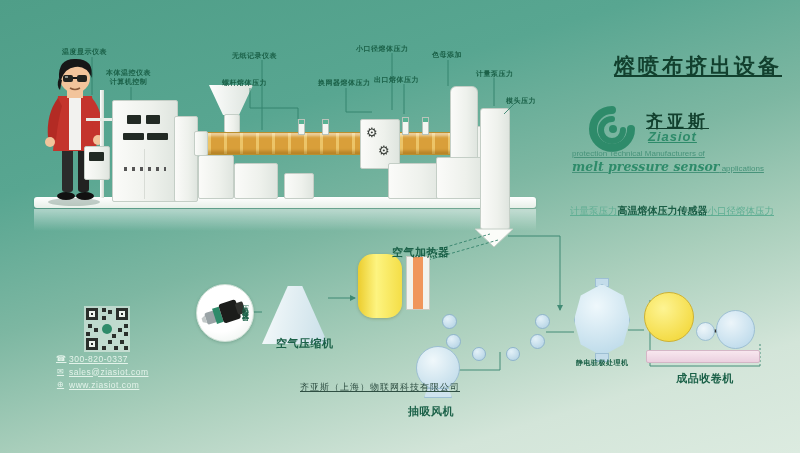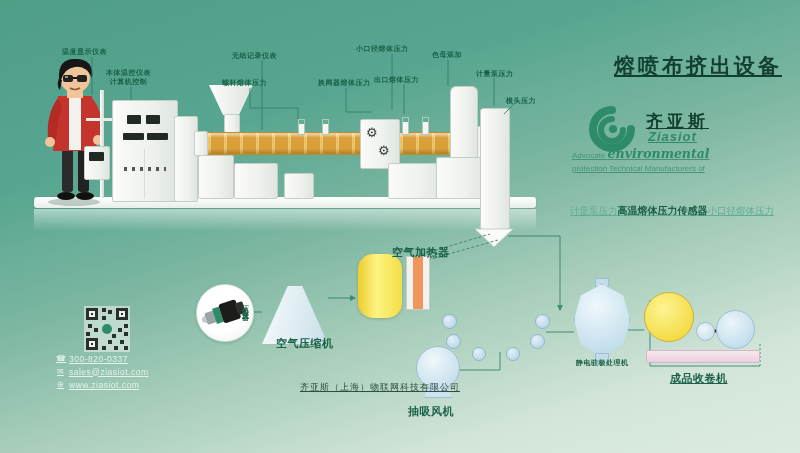--- a/index.html
+++ b/index.html
@@ -261,21 +261,21 @@
 
   <div class="abs stem" style="left:595px;top:278px;"></div>
   <div class="abs electret"></div>
   <div class="abs stem" style="left:595px;top:353px;"></div>
   <div class="flabel" style="left:576px;top:358px;font-size:7px;">静电驻极处理机</div>
 
   <div class="abs wheel-yellow"></div>
   <div class="abs wheel-small"></div>
   <div class="abs wheel-blue"></div>
   <div class="abs pinkbar"></div>
-  <div class="flabel" style="left:670px;top:371px;width:70px;text-align:left;text-decoration:underline;">成品收卷机</div>
+  <div class="flabel" style="left:670px;top:371px;width:70px;text-align:center;">成品收卷机</div>
 
   <div class="abs" style="left:84px;top:306px;width:46px;height:46px;">
     <svg width="46" height="46" viewBox="0 0 46 46">
       <rect width="46" height="46" fill="#eef4ef" opacity=".55"></rect>
       <g fill="#2a2f2b">
         <rect x="2" y="2" width="12" height="12"></rect>
           <rect x="32" y="2" width="12" height="12"></rect>
           <rect x="2" y="32" width="12" height="12"></rect>
         <rect x="18" y="2" width="4" height="4"></rect>
           <rect x="24" y="4" width="4" height="4"></rect>
@@ -330,24 +330,24 @@
     <svg width="52" height="46" viewBox="0 0 52 46">
       <path d="M26,4 A19,19 0 1 0 45,23" stroke="#2e8b6a" stroke-width="8" fill="none" stroke-linecap="round"></path>
       <path d="M26,13 A11,11 0 1 0 37,24" stroke="#2e8b6a" stroke-width="6" fill="none" stroke-linecap="round"></path>
       <circle cx="27" cy="23" r="4" fill="#2e8b6a"></circle>
     </svg>
   </div>
   <div class="abs brand-cn">齐亚斯</div>
   <div class="abs brand-en">Ziasiot</div>
 
   <div class="abs tag-en">
+    <div>protection Technical Manufacturers of</div>
     <div>
-      <span>Advocate</span>
-      <span class="tag-big">environmental</span>
-    </div>
-    <div>protection Technical Manufacturers of</div>
+      <span class="tag-big">melt pressure sensor</span>
+      <span>applications</span>
+    </div>
   </div>
 
   <div class="abs tag-cn">
     <span>计量泵压力</span><b>高温熔体压力传感器</b><span>小口径熔体压力</span>
   </div>
 
 </div>
 
 </body></html>

